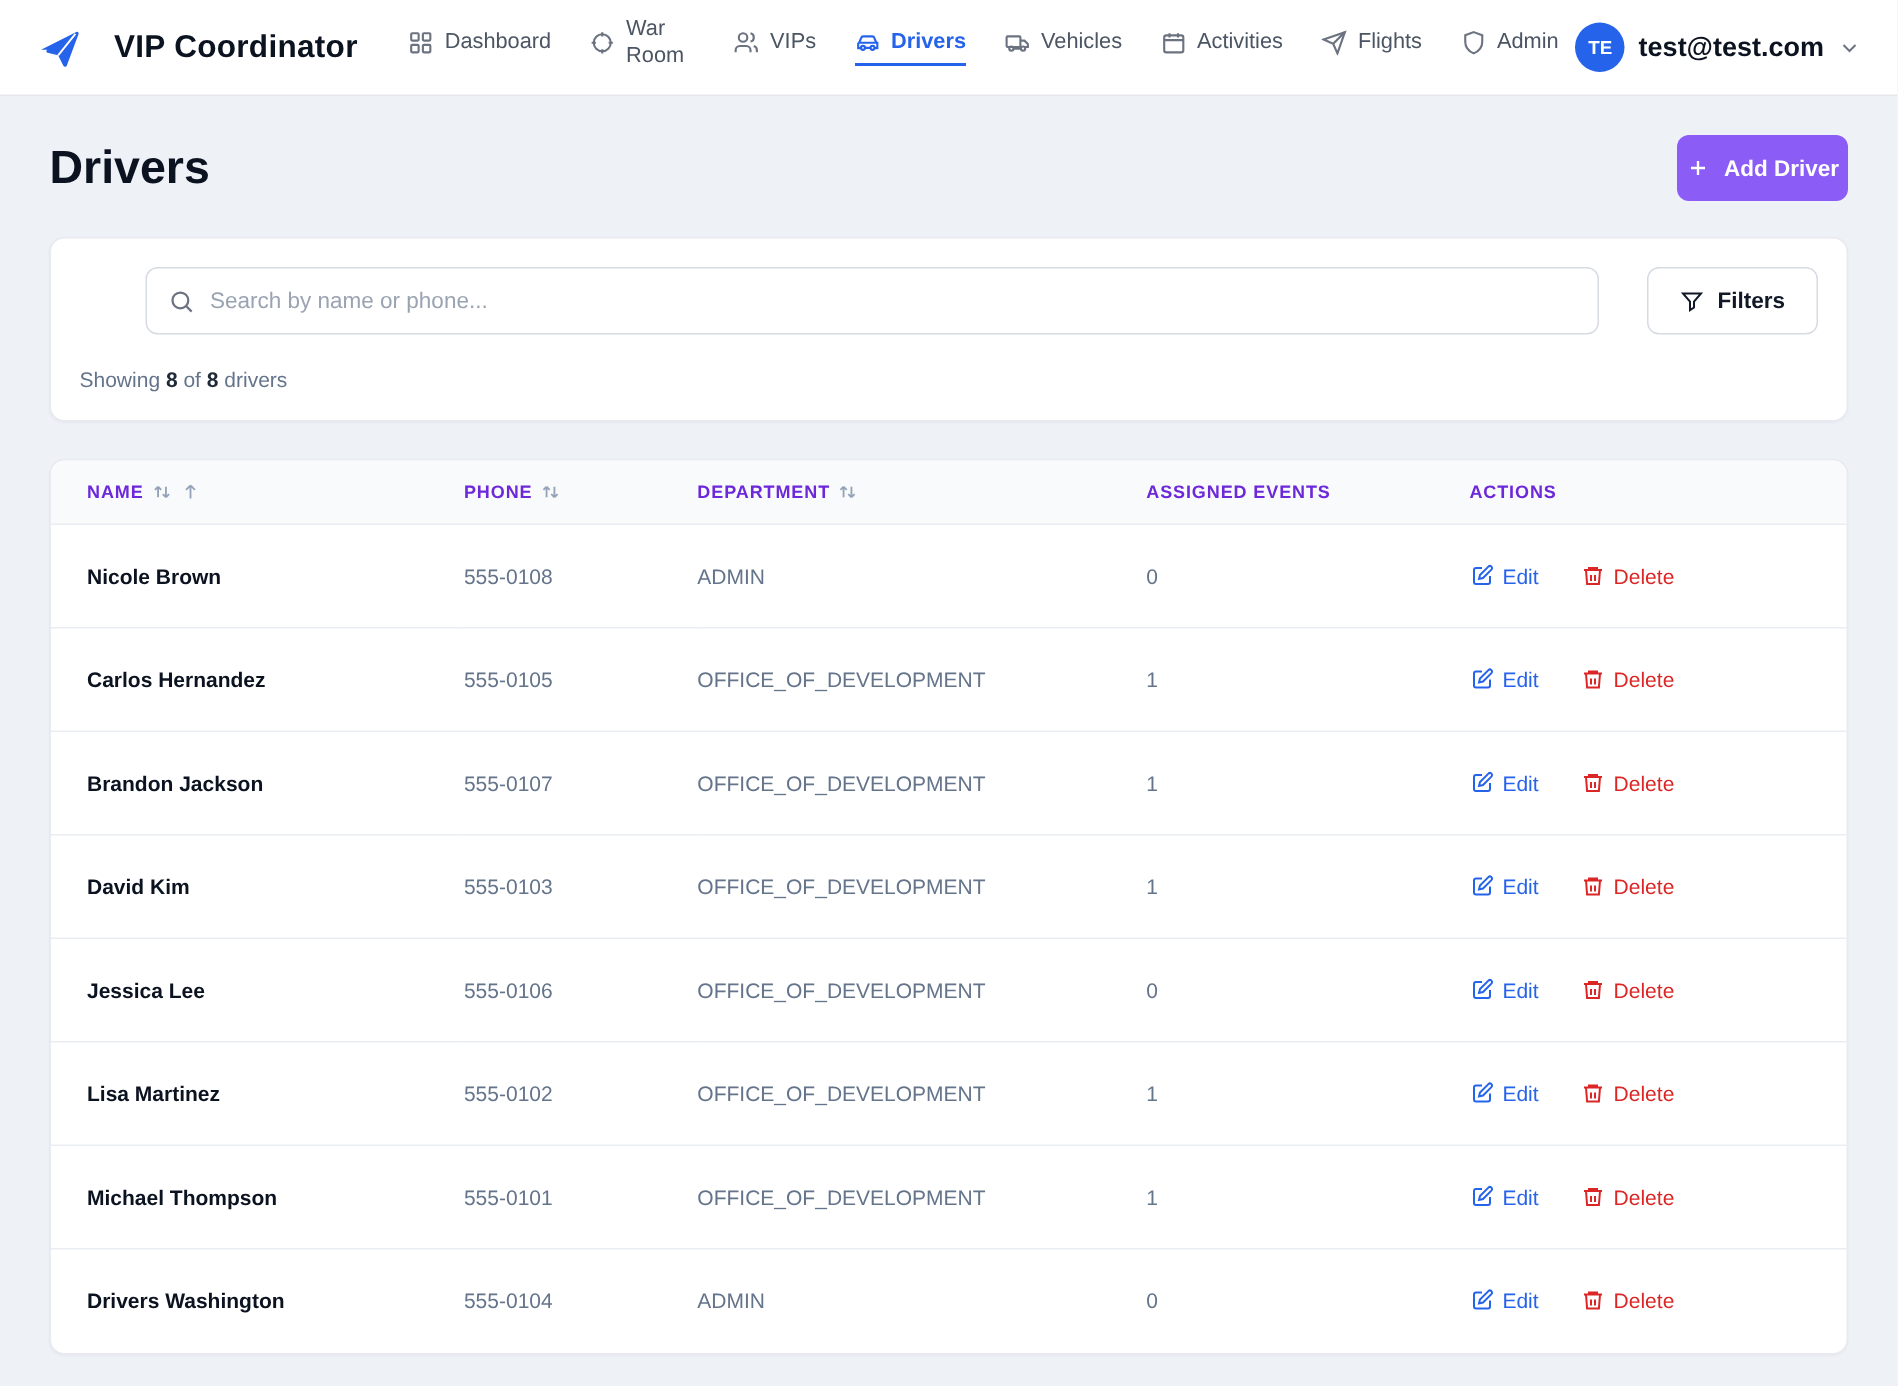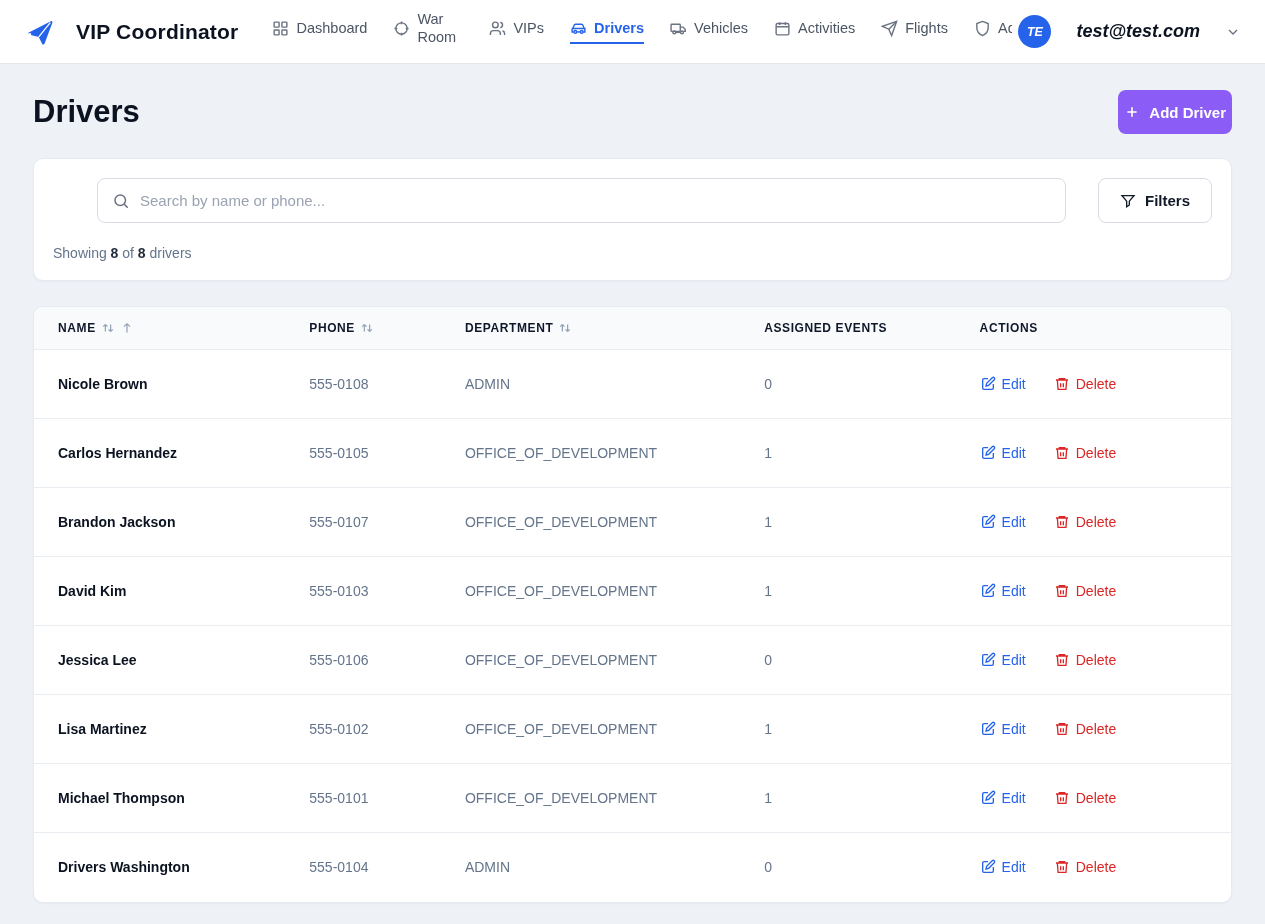--- a/index.html
+++ b/index.html
@@ -20,21 +20,21 @@
   .main-nav { display: flex; align-items: center; gap: 26px; flex: 1 1 auto; min-width: 0; overflow: hidden; }
   .nav-item {
     display: flex; align-items: center; gap: 7px; color: #4b5563; font-size: 14.5px;
     text-decoration: none; cursor: pointer; padding-bottom: 5px; border-bottom: 2px solid transparent;
     white-space: nowrap; flex: 0 0 auto;
   }
   .nav-item .nav-ic { width: 17px; height: 17px; display: inline-flex; color: #6b7280; flex: 0 0 auto; }
   .nav-item.active { color: #2563eb; font-weight: 700; border-bottom-color: #2563eb; }
   .nav-item.active .nav-ic { color: #2563eb; }
   .nav-label-wrap { width: 46px; white-space: normal; line-height: 1.25; }
-  .user-box { display: flex; align-items: center; gap: 25px; margin-left: auto; flex: 0 0 auto; background: #fff; padding-left: 6px; font-style: italic; }
+  .user-box { display: flex; align-items: center; gap: 9px; margin-left: auto; flex: 0 0 auto; background: #fff; padding-left: 6px; }
   .avatar {
     width: 33px; height: 33px; border-radius: 50%; background: #2563eb; color: #fff;
     font-size: 12.5px; font-weight: 700; display: flex; align-items: center; justify-content: center;
   }
   .user-email { font-size: 18px; font-weight: 700; color: #0b1220; }
   .chev { width: 16px; height: 16px; color: #6b7280; display: inline-flex; }
   
   .main { padding: 26px 33px 30px; }
   .page-head { display: flex; align-items: center; justify-content: space-between; }
   .page-title { font-size: 31px; font-weight: 800; color: #0b1220; }
@@ -70,21 +70,21 @@
   
   .table-card {
     margin-top: 25px; background: #fff; border: 1px solid #e7eaf0; border-radius: 10px;
     overflow: hidden; box-shadow: 0 1px 2px rgba(16,24,40,.04);
   }
   table { width: 100%; border-collapse: collapse; table-layout: fixed; }
   col.c-name { width: 23%; } col.c-phone { width: 13%; } col.c-dept { width: 25%; }
   col.c-events { width: 18%; } col.c-actions { width: 21%; }
   thead th {
     background: #f8fafc; text-align: left; font-size: 12px; letter-spacing: .6px;
-    color: #0f172a; font-weight: 700; padding: 14px 10px 14px 0; text-transform: uppercase;
+    color: #6d28d9; font-weight: 700; padding: 14px 10px 14px 0; text-transform: uppercase;
   }
   thead th:first-child, tbody td:first-child { padding-left: 24px; }
   thead th .th-inner { display: inline-flex; align-items: center; gap: 5px; cursor: pointer; }
   .sort-ic { width: 14px; height: 14px; color: #94a3b8; display: inline-flex; }
   tbody td {
     height: 69px; font-size: 14px; color: #64748b; border-top: 1px solid #e9edf2;
     padding-right: 10px; vertical-align: middle;
   }
   td.cell-name { color: #0b1220; font-weight: 700; }
   .actions-cell { display: flex; align-items: center; gap: 28px; }

